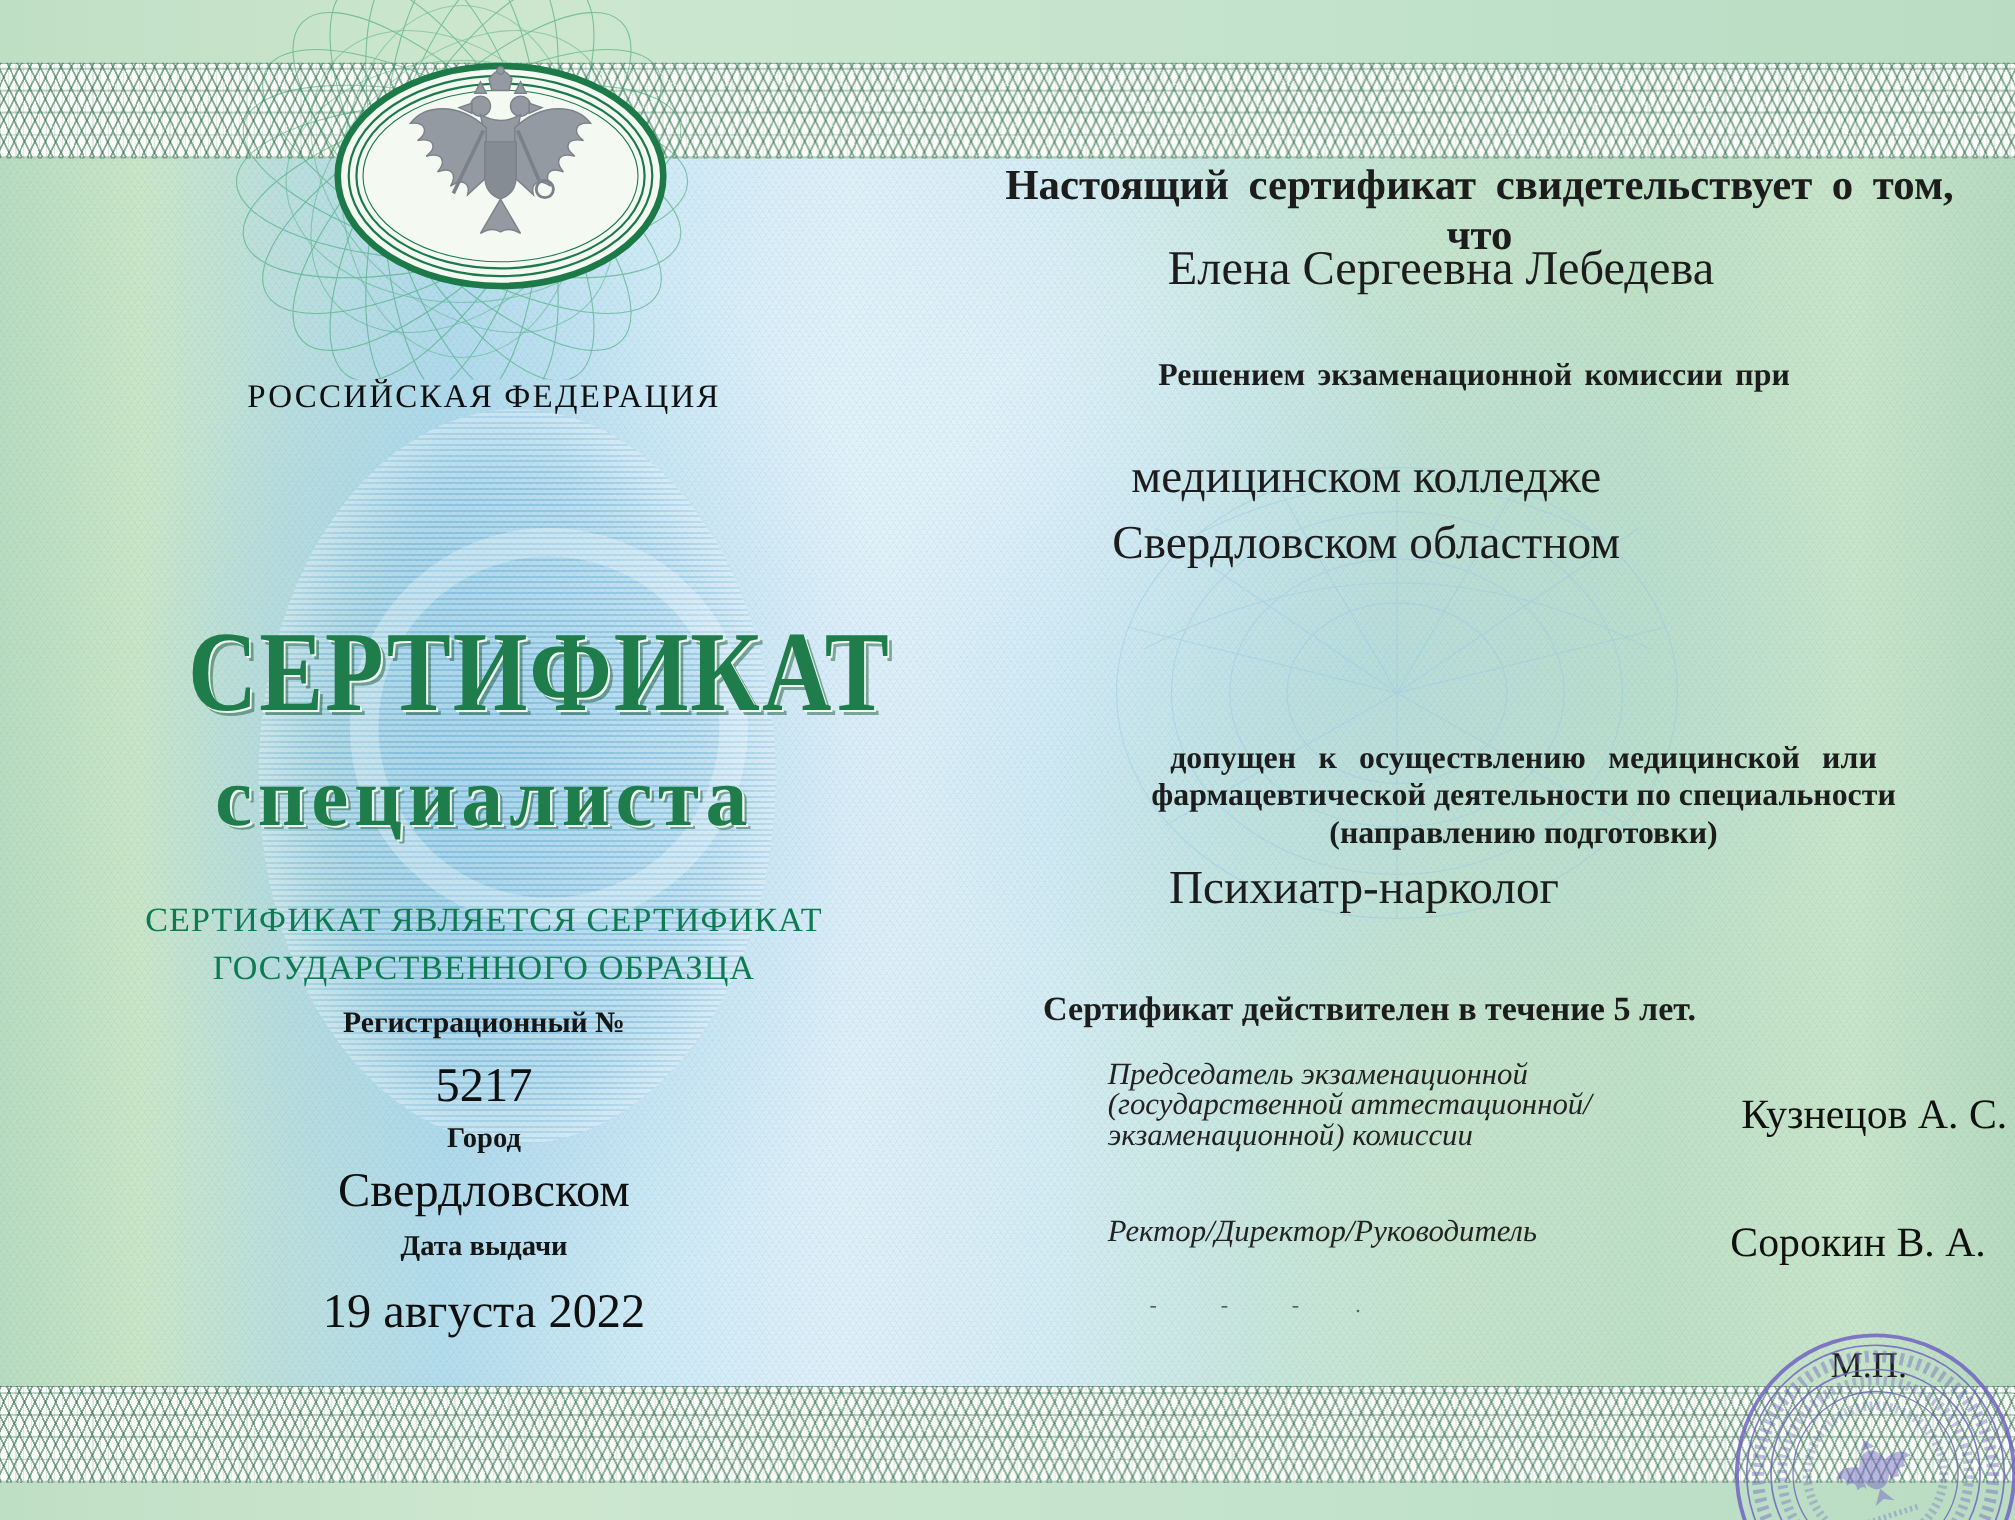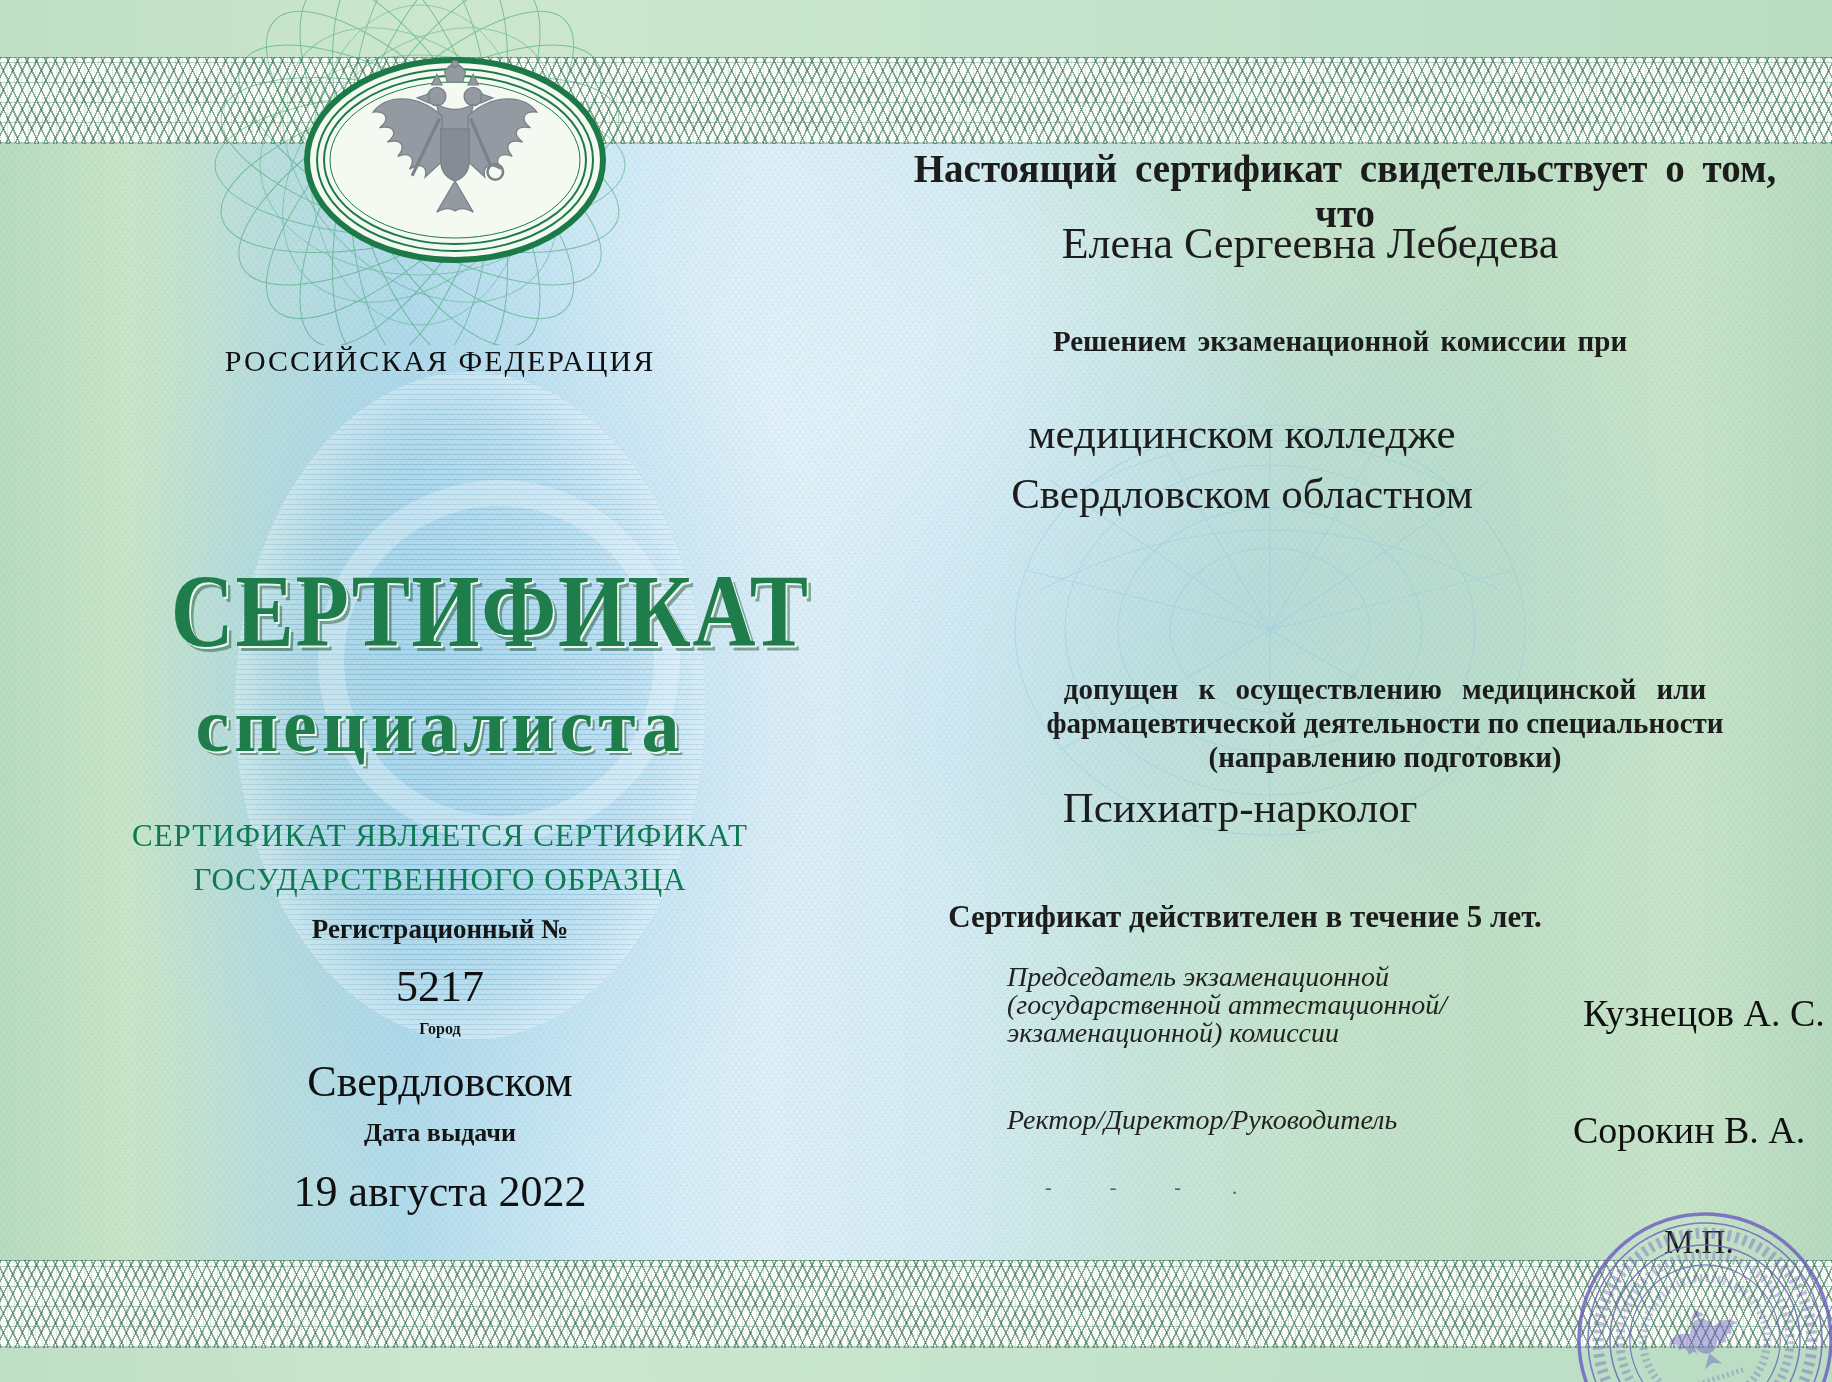--- a/index.html
+++ b/index.html
@@ -46,21 +46,21 @@
         transform:scaleX(.84);transform-origin:50% 50%;
         text-shadow:2px 2px 0 #eef7f0, 5px 5px 0 rgba(12,80,45,.45);}
   .cert-title2{top:642px;color:#1e7d4b;font-weight:bold;margin-top:44px;}
   .cert-title2 .t2{display:inline-block;font-size:76px;line-height:1.05;letter-spacing:5px;
         text-shadow:2px 2px 0 #eef7f0, 4px 4px 0 rgba(12,80,45,.45);}
   .statement{top:814px;font-size:31px;line-height:44px;color:#0d7a52;letter-spacing:1px;font-weight:500;}
   .small-label{font-size:27px;font-weight:bold;color:#151515;}
   .big-value{font-size:44px;color:#101010;}
   .reg-label{top:914px;}
   .reg-num{top:961px;}
-  .city-label{top:1020px;font-size:16px;}
+  .city-label{top:1020px;font-size:26px;}
   .city-val{top:1056px;}
   .date-label{top:1118px;font-size:26px;text-align:center;}
   .date-val{top:1166px;}
   
   .intro{left:880px;top:146px;width:930px;text-align:center;font-size:39px;font-weight:bold;word-spacing:8px;}
   .holder{left:1010px;top:218px;width:600px;text-align:center;font-size:44px;}
   .decision{left:930px;top:325px;width:820px;text-align:center;font-size:29px;font-weight:bold;word-spacing:4px;}
   .institution{left:942px;top:404px;width:600px;text-align:center;font-size:43px;line-height:60px;}
   .admission{left:1000px;top:672px;width:770px;text-align:center;font-size:29px;font-weight:bold;line-height:34px;}
   .admission .just{word-spacing:13px;}

